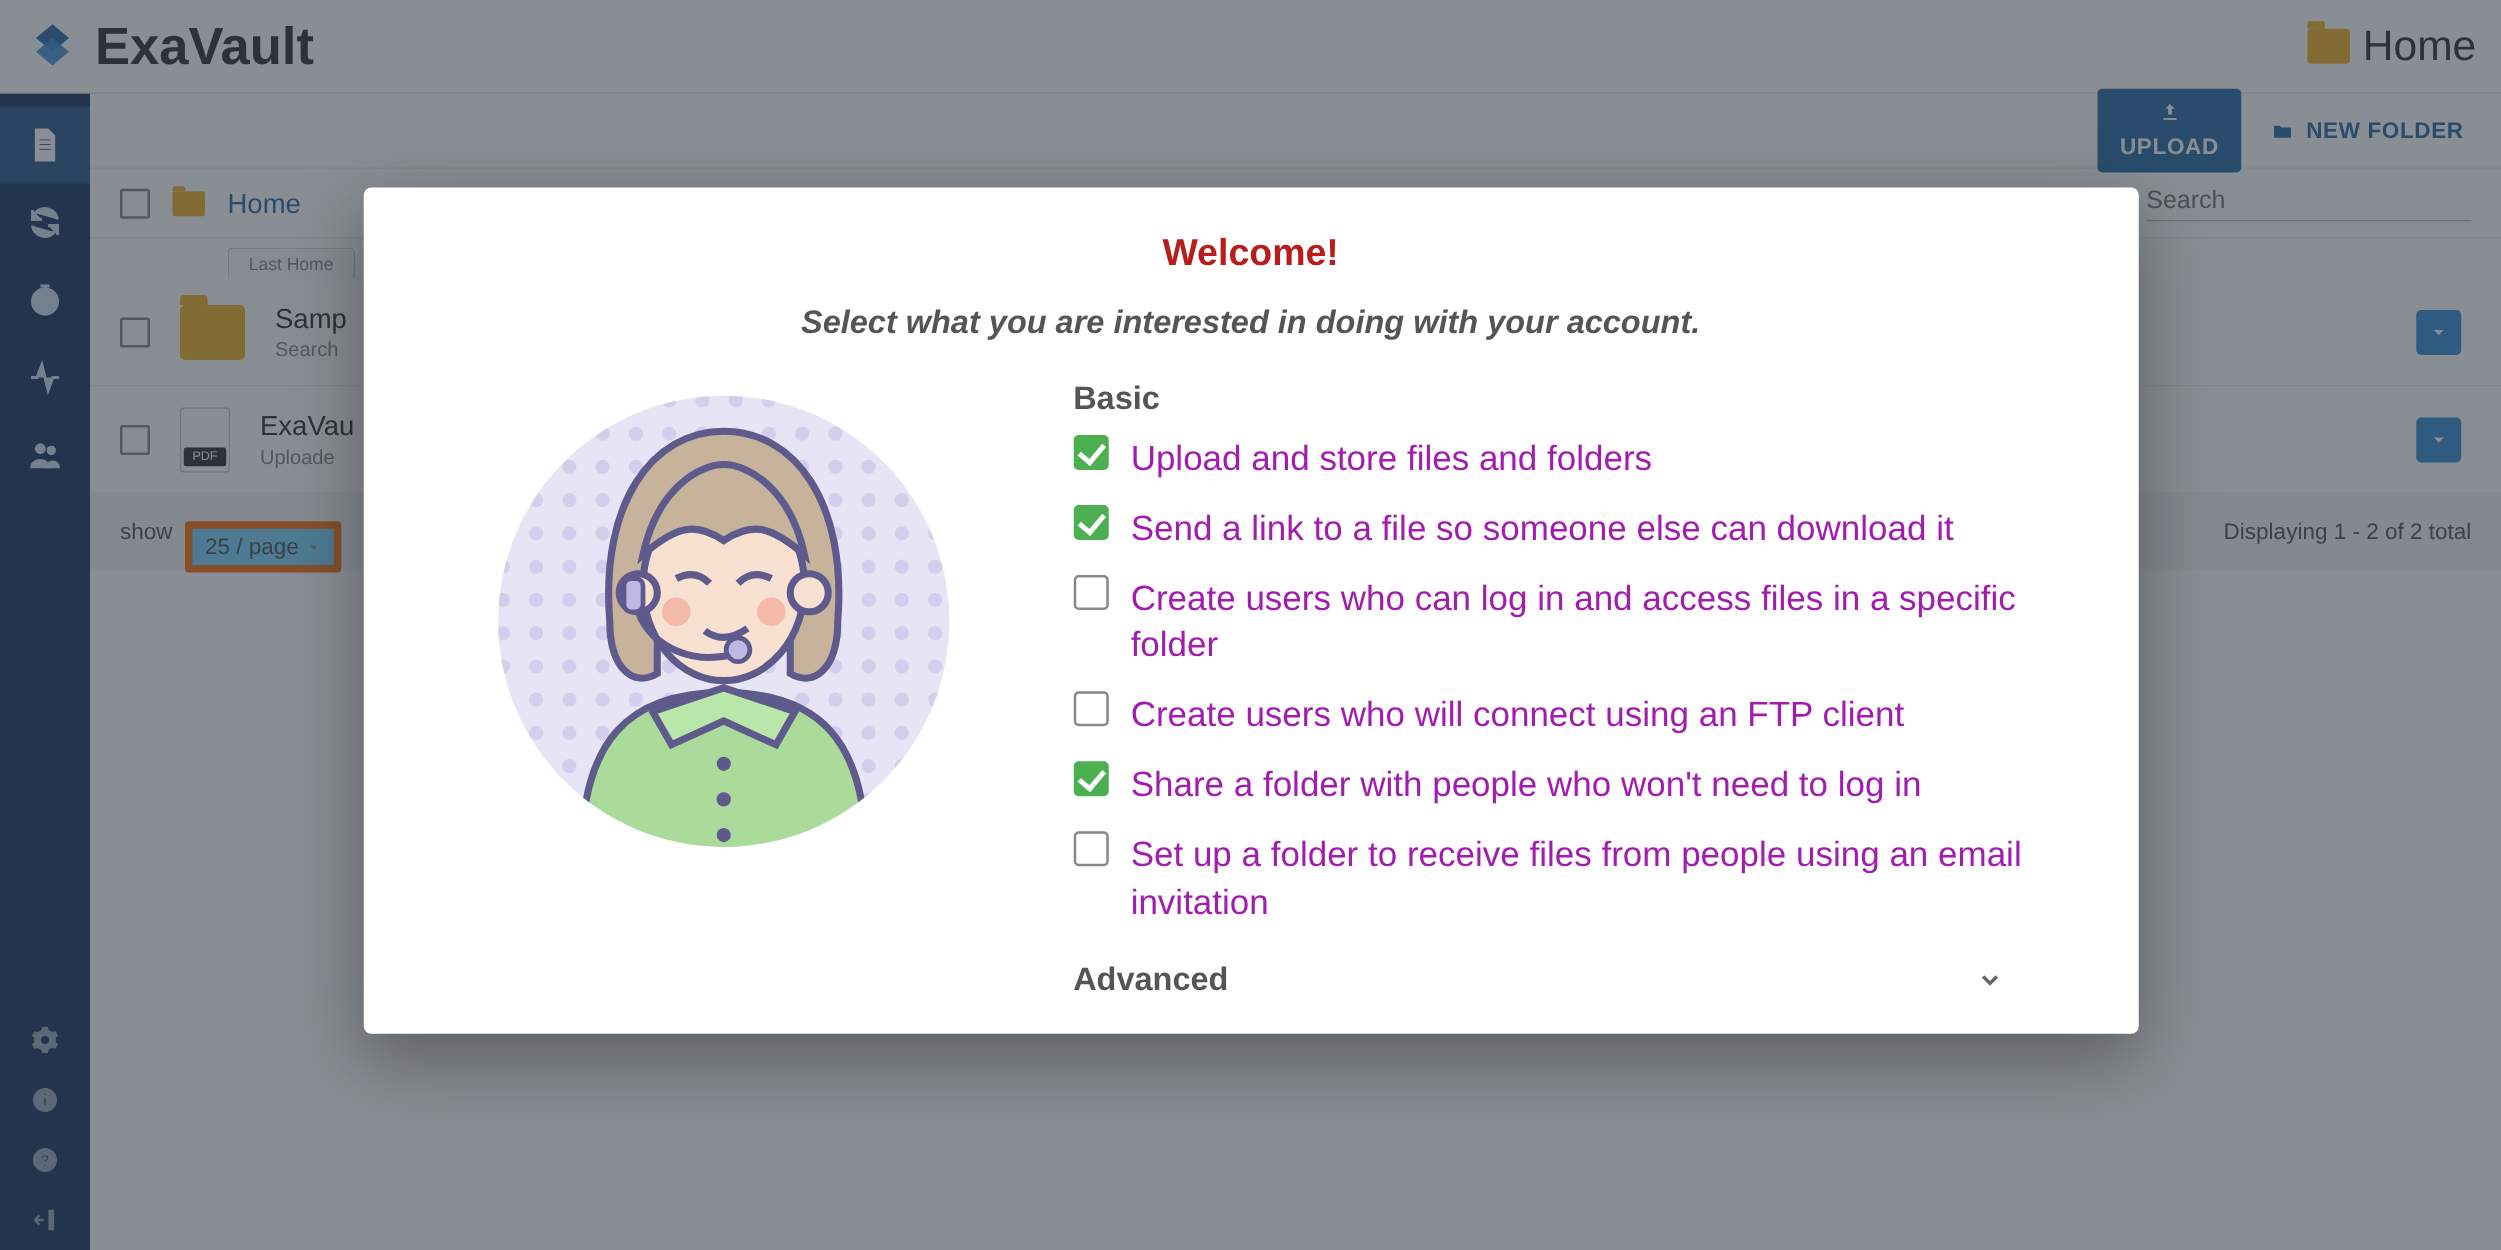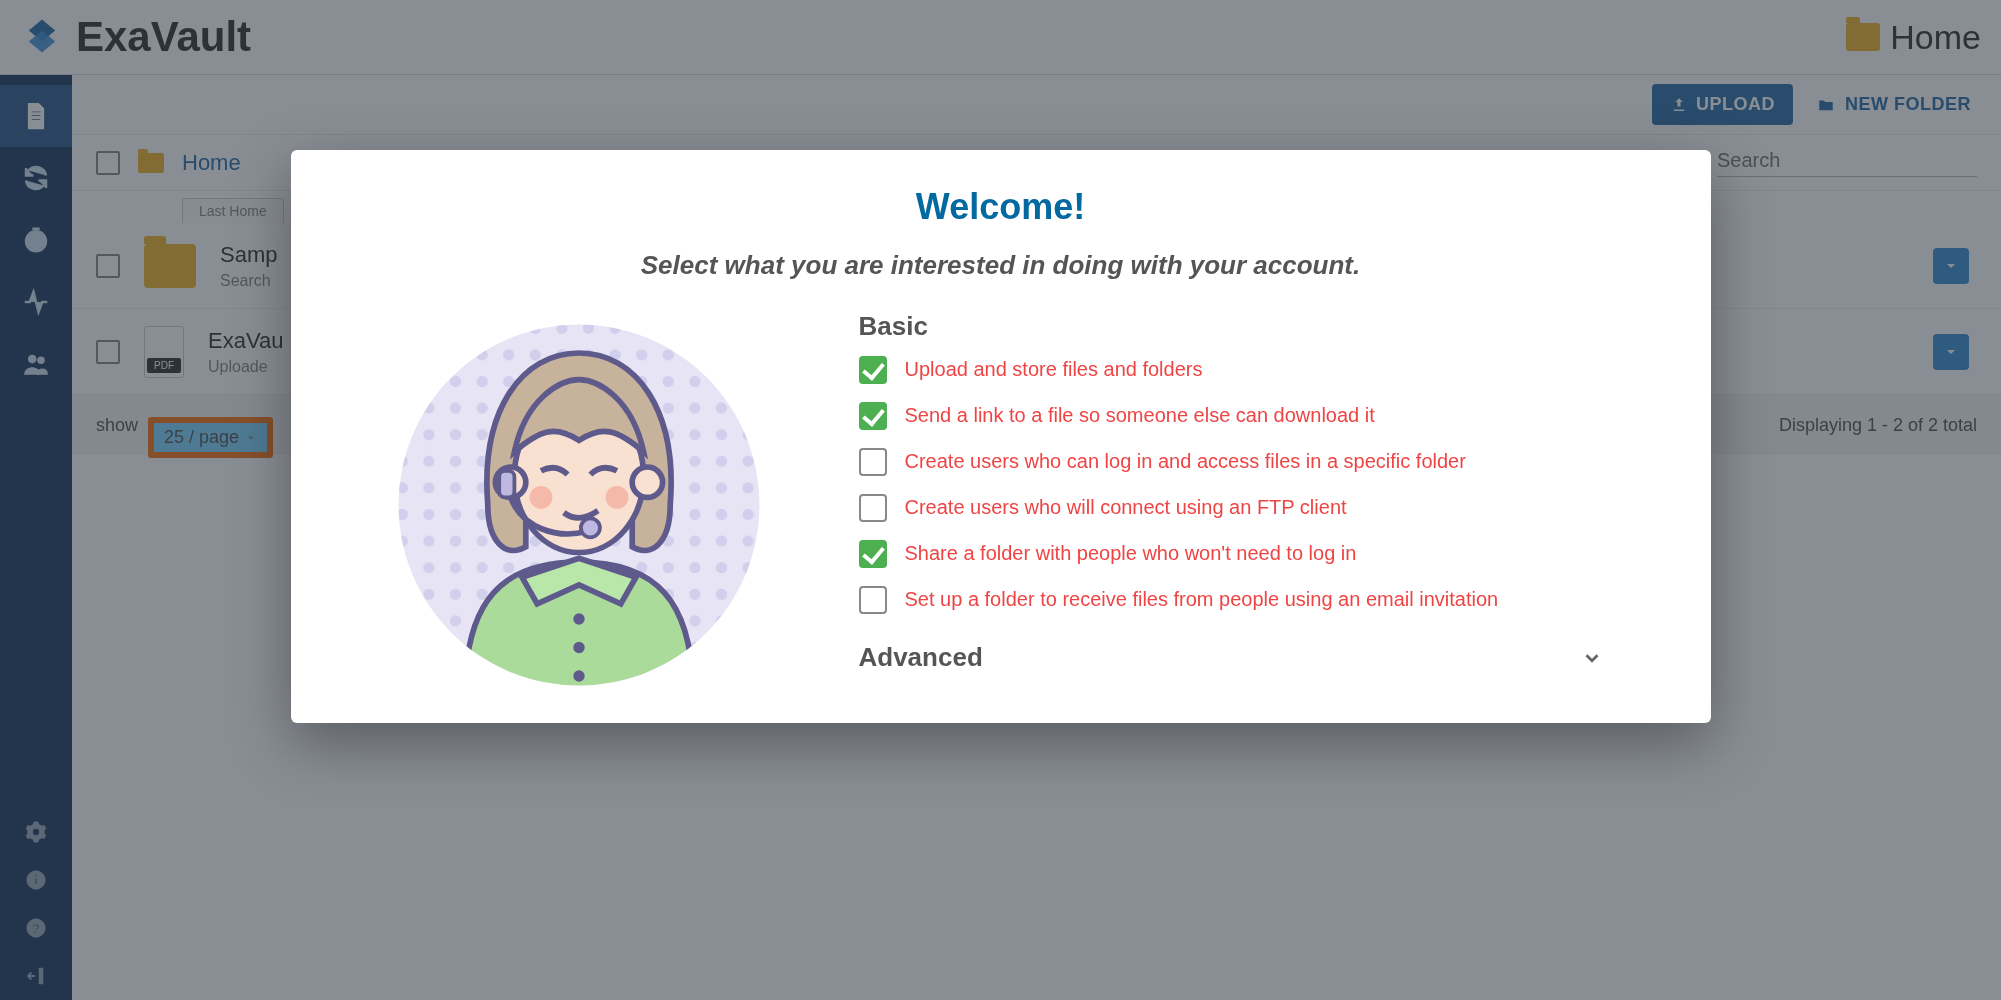--- a/index.html
+++ b/index.html
@@ -20,21 +20,21 @@
   .leftnav .nav-item { width: 72px; height: 62px; display:flex; align-items:center; justify-content:center; color:#cfe0f0; cursor:pointer; }
   .leftnav .nav-item.active { background: #2a5a8c; color:#fff; }
   .leftnav .nav-item svg { width: 30px; height: 30px; stroke: currentColor; fill: currentColor; }
   .leftnav .spacer { flex: 1; }
   .leftnav .nav-small { width:72px; height:48px; display:flex; align-items:center; justify-content:center; color:#9ab; cursor:pointer; }
   .leftnav .nav-small svg { width:22px; height:22px; fill: currentColor; stroke: currentColor; }
 
   
   .main { position:absolute; top:75px; left:72px; right:0; bottom:0; background:#fff; }
   .toolbar { height: 60px; display:flex; align-items:center; justify-content:flex-end; gap: 22px; padding: 0 30px; border-bottom:1px solid #eee; }
-  .btn-upload { background:#2a6ea6; color:#fff; border-radius:4px; padding: 10px 18px; display:flex; align-items:center; gap:8px; font-size:18px; font-weight:600; letter-spacing:0.5px; cursor:pointer; }
+  .btn-upload { background:#2a6ea6; color:#fff; border-radius:4px; padding: 10px 18px; display:flex; align-items:center; gap:8px; font-size:18px; font-weight:600; letter-spacing:0.5px; cursor:pointer;flex-direction:column; }
   .btn-upload svg { width:18px; height:18px; fill:#fff; }
   .btn-newfolder { color:#2a6ea6; display:flex; align-items:center; gap:8px; font-size:18px; font-weight:700; letter-spacing:0.5px; cursor:pointer; }
   .btn-newfolder svg { width:22px; height:18px; fill:#2a6ea6; }
 
   .crumb-row { display:flex; align-items:center; padding: 10px 24px; border-bottom: 1px solid #eee; height:56px; gap:18px; }
   .crumb-row .chk { width:24px; height:24px; border:2px solid #888; border-radius:2px; }
   .crumb-row .fic { width:26px; height:20px; background:#f0b429; border-radius:2px; position:relative; }
   .crumb-row .fic::before { content:""; position:absolute; top:-4px; left:0; width:10px; height:4px; background:#f0b429; border-radius:2px 2px 0 0; }
   .crumb-row .lbl { color:#2a6ea6; font-size:22px; }
   .crumb-row .spacer { flex:1; }
@@ -60,32 +60,32 @@
   .file-row .row-action svg { width:16px; height:16px; fill:#fff; }
 
   .footer-row { background:#f3f3f3; height:60px; display:flex; align-items:center; padding: 0 24px; font-size:18px; color:#555; }
   .footer-row .per-page { margin-left:10px; background:#7dd3fc; border:6px solid #f97316; border-radius:3px; padding:4px 10px; display:flex; align-items:center; gap:6px; cursor:pointer;margin-top:25px; }
   .footer-row .per-page svg { width:12px; height:12px; fill:#888; }
   .footer-row .spacer { flex:1; }
 
   
   .overlay { position:absolute; inset:0; background: rgba(40,50,60,0.55); display:flex; align-items:flex-start; justify-content:center; padding-top:150px; }
   .modal { width: 1420px; background:#fff; border-radius:6px; box-shadow: 0 20px 60px rgba(0,0,0,0.35); padding: 36px 48px 28px; position:relative; }
-  .modal h1 { text-align:center; font-size:36px; color:#0369a1; font-weight:700; margin-bottom: 22px; }
+  .modal h1 { text-align:center; font-size:30px; color:#b91c1c; font-weight:700; margin-bottom: 22px; }
   .modal h2.sub { text-align:center; font-size:26px; color:#555; font-weight:700; margin-bottom: 24px; font-style: italic; }
   .modal-body { display:flex; gap: 40px; }
   .avatar-col { width: 480px; display:flex; align-items:flex-start; justify-content:center; padding-top:10px; }
   .avatar-col svg { width: 380px; height: 380px; }
   .opts-col { flex:1; }
   .section-title { font-size:26px; color:#555; font-weight:700; margin: 6px 0 14px; }
   .opt { display:flex; align-items:flex-start; gap:18px; margin-bottom: 18px; }
   .opt .cb { width:28px; height:28px; border:2px solid #888; border-radius:4px; flex-shrink:0; position:relative; cursor:pointer; }
   .opt .cb.checked { background:#4caf50; border-color:#4caf50; }
   .opt .cb.checked::after { content:""; position:absolute; left:6px; top:1px; width:9px; height:16px; border: solid #fff; border-width: 0 4px 4px 0; transform: rotate(40deg); }
-  .opt .txt { font-size:20px; color:#ef4444; line-height:1.35; }
+  .opt .txt { font-size:28px; color:#a21caf; line-height:1.35; }
   .adv-row { display:flex; align-items:center; justify-content:space-between; margin-top: 28px; padding-right: 60px; cursor:pointer; }
   .adv-row svg { width:22px; height:22px; stroke:#666; }
   .modal-actions { display:flex; justify-content:flex-end; align-items:center; gap: 28px; margin-top: 50px; }
   .btn-skip { font-size:20px; font-weight:700; color:#333; cursor:pointer; letter-spacing:0.5px; }
   .btn-continue { background:#2094e4; color:#fff; font-size:20px; font-weight:700; padding: 14px 28px; border-radius:4px; cursor:pointer; letter-spacing:0.5px; }
 </style>
 </head>
 <body>
 
 <div class="topbar">

